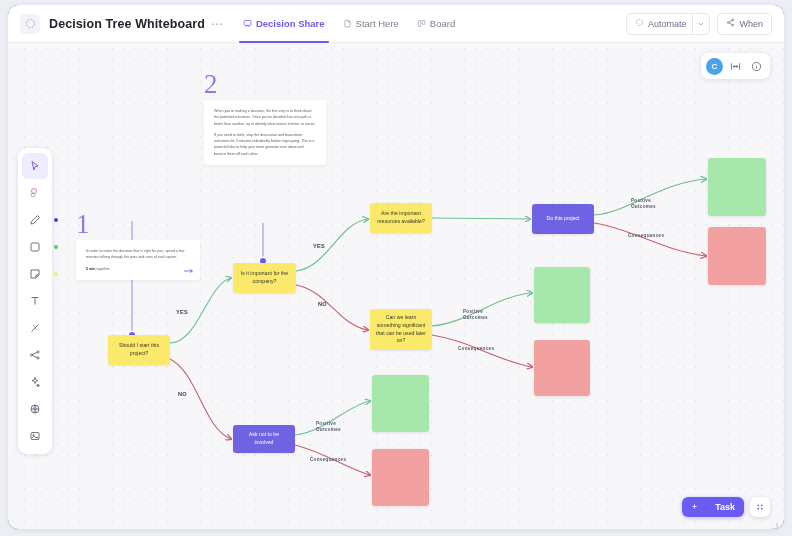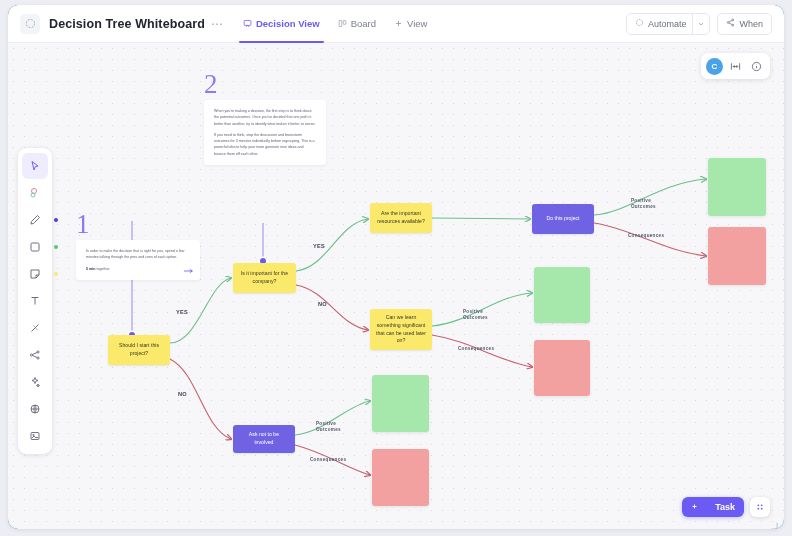--- a/index.html
+++ b/index.html
@@ -165,38 +165,39 @@
     <div class="dots">⋯</div>
 
     <div class="tabs">
       <div class="tab active">
         <span class="ic">
           <svg width="9" height="9" viewBox="0 0 24 24" fill="none" stroke="#6a5bf2" stroke-width="2">
             <rect x="3" y="4" width="18" height="13" rx="2"></rect>
               <path d="M8 21l4-4 4 4"></path>
           </svg>
         </span>
-        <span>Decision View</span>
+        <span>Decision Share</span>
+      </div>
+      <div class="tab">
+        <span class="ic">
+          <svg width="9" height="9" viewBox="0 0 24 24" fill="none" stroke="#9aa0af" stroke-width="2">
+            <path d="M14 3H7a2 2 0 0 0-2 2v14a2 2 0 0 0 2 2h10a2 2 0 0 0 2-2V8z"></path>
+              <path d="M14 3v5h5"></path>
+          </svg>
+        </span>
+        <span>Start Here</span>
       </div>
       <div class="tab">
         <span class="ic">
           <svg width="9" height="9" viewBox="0 0 24 24" fill="none" stroke="#9aa0af" stroke-width="2">
             <rect x="3" y="4" width="7" height="16" rx="1"></rect>
               <rect x="14" y="4" width="7" height="10" rx="1"></rect>
           </svg>
         </span>
         <span>Board</span>
-      </div>
-      <div class="tab">
-        <span class="ic">
-          <svg width="9" height="9" viewBox="0 0 24 24" fill="none" stroke="#9aa0af" stroke-width="2.4">
-            <path d="M12 5v14M5 12h14"></path>
-          </svg>
-        </span>
-        <span>View</span>
       </div>
     </div>
 
     <div class="hdr-right">
       <div class="pill split">
         <span>
           <svg width="9" height="9" viewBox="0 0 24 24" fill="none" stroke="#8b909d" stroke-width="2">
             <circle cx="12" cy="12" r="8" stroke-dasharray="3 2"></circle>
           </svg>
         </span>

